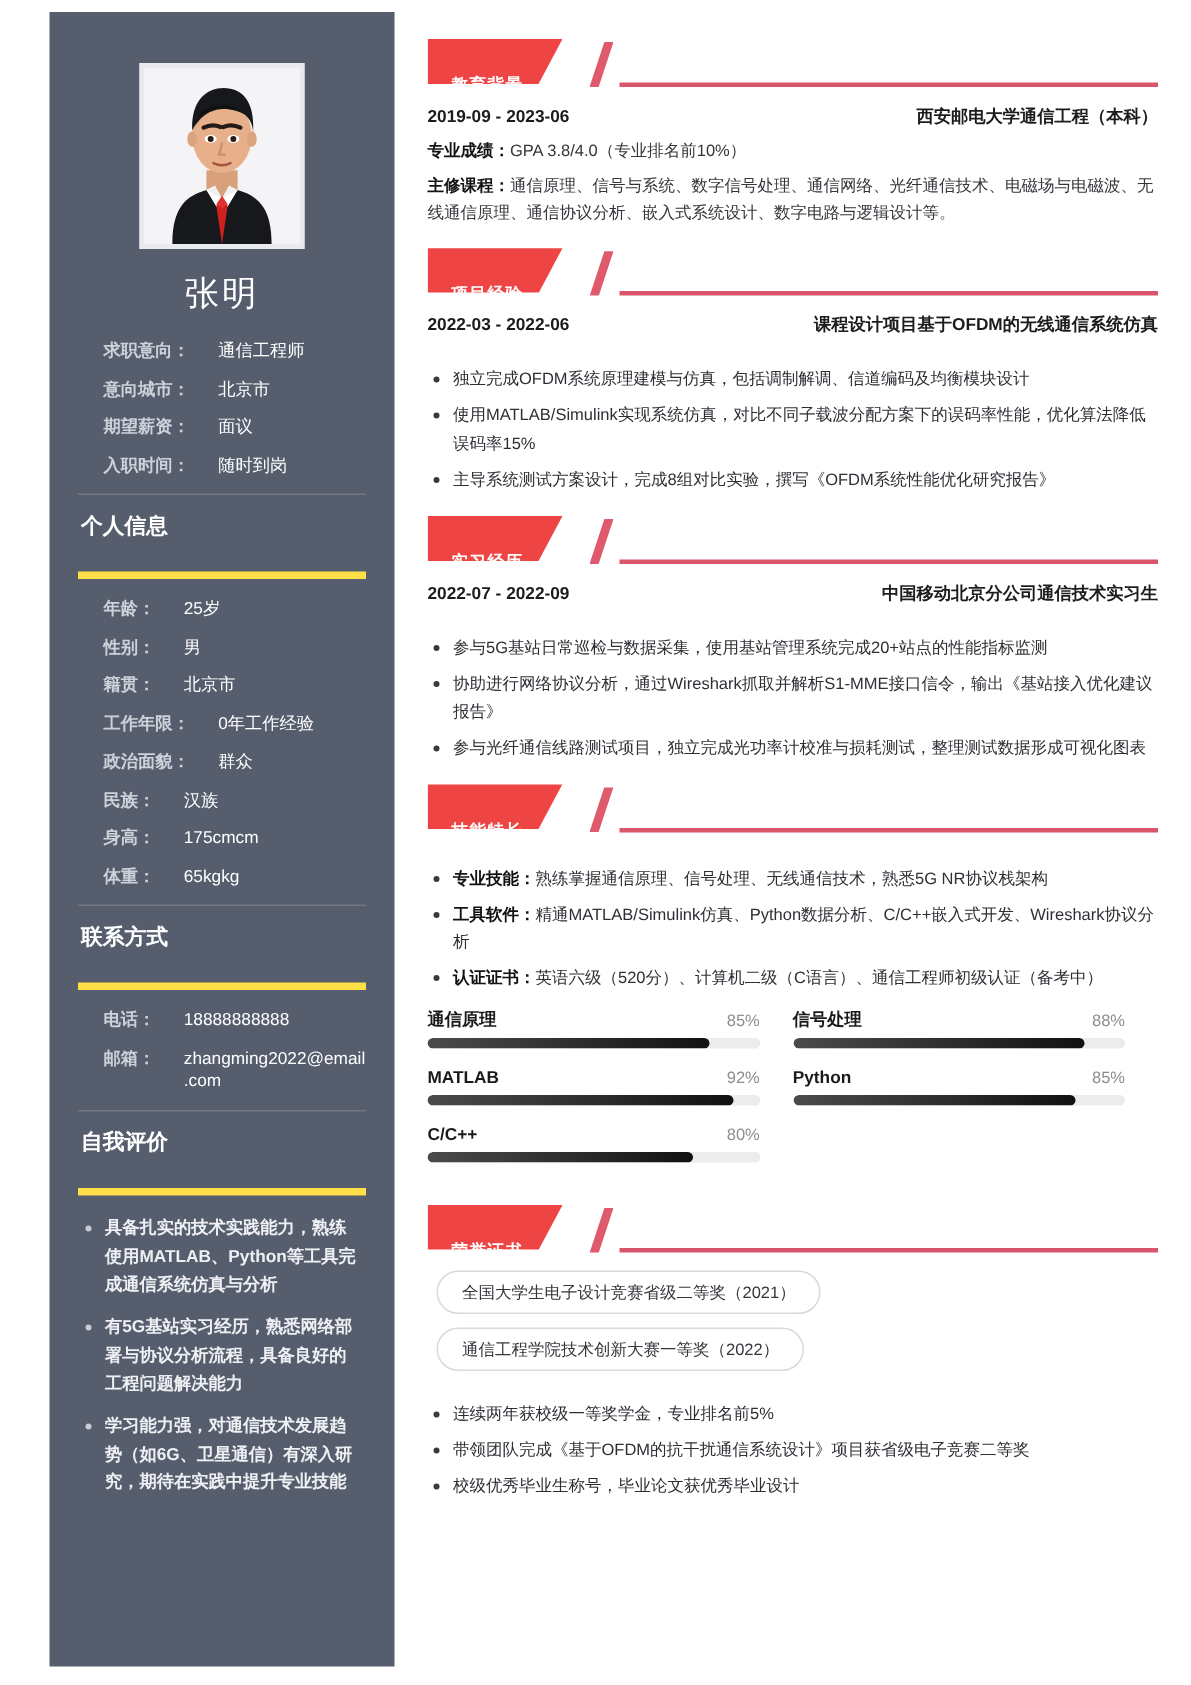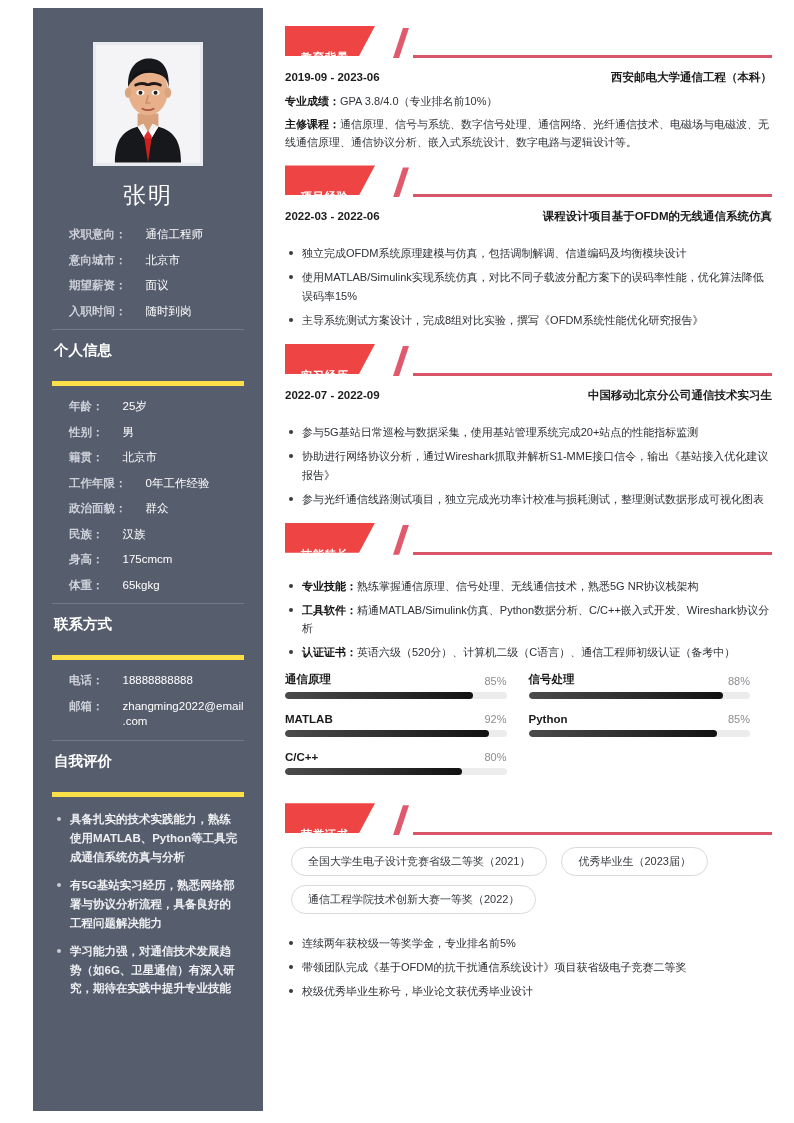--- a/index.html
+++ b/index.html
@@ -462,21 +462,20 @@
     </section>
 
     <section class="sec">
       <div class="sec-head">
         <div class="tab">荣誉证书</div>
         <div class="slash" style="left: 108px;"></div>
         <div class="rule" style="left: 128px;"></div>
       </div>
       <div class="tags">
         <span class="tag">全国大学生电子设计竞赛省级二等奖（2021）</span>
-        <span class="tag">优秀毕业生（2023届）</span>
         <span class="tag">通信工程学院技术创新大赛一等奖（2022）</span>
       </div>
       <ul class="mlist">
         <li>连续两年获校级一等奖学金，专业排名前5%</li>
         <li>带领团队完成《基于OFDM的抗干扰通信系统设计》项目获省级电子竞赛二等奖</li>
         <li>校级优秀毕业生称号，毕业论文获优秀毕业设计</li>
       </ul>
     </section>
 
   </main>

